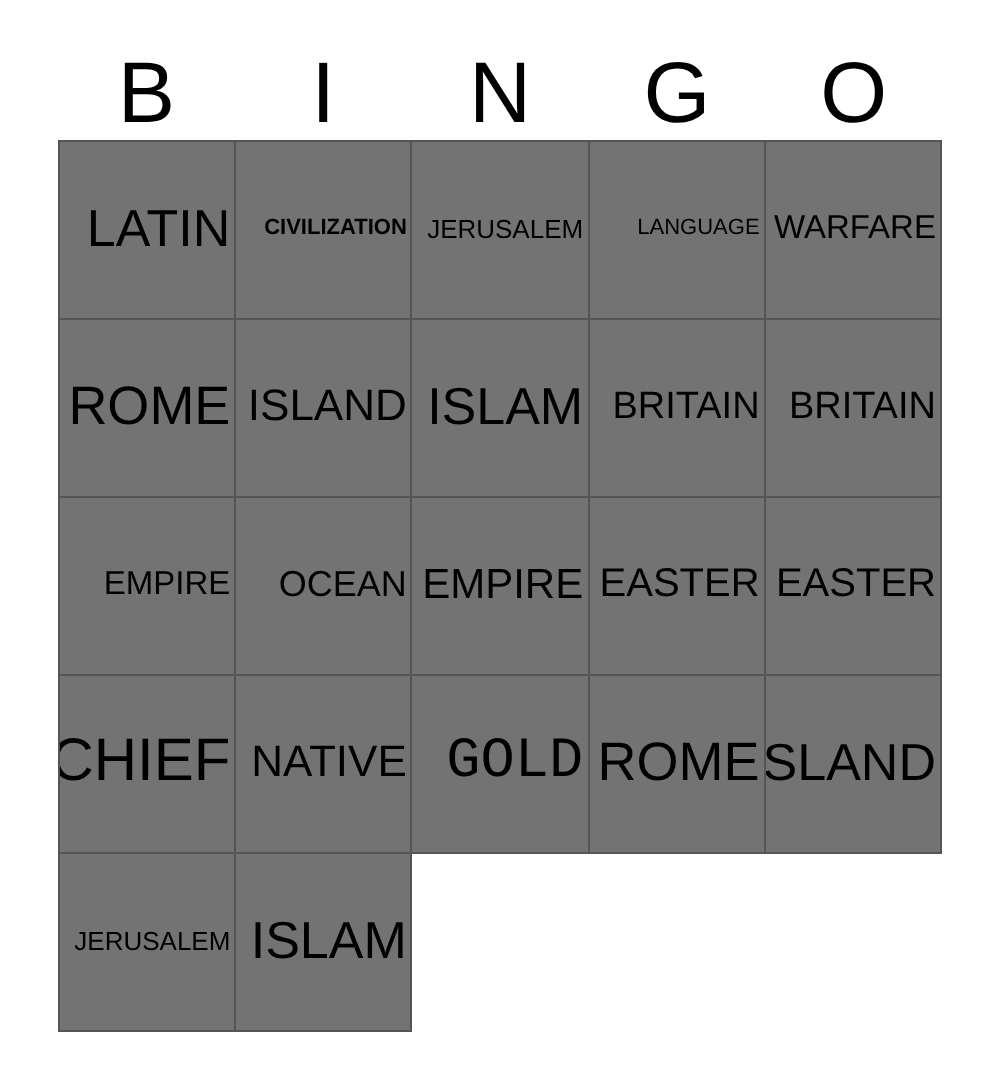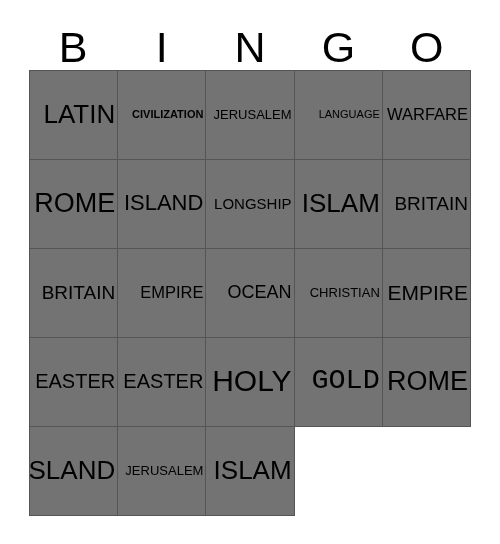--- a/index.html
+++ b/index.html
@@ -118,53 +118,50 @@
     <div class="bingo-cell">
         <span class="cell-text len-7" style="font-size: 16.5px;">WARFARE</span>
       </div>
     <div class="bingo-cell">
         <span class="cell-text len-4" style="font-size: 27px;">ROME</span>
       </div>
     <div class="bingo-cell">
         <span class="cell-text len-6">ISLAND</span>
       </div>
     <div class="bingo-cell">
-        <span class="cell-text len-8">LONGSHIP</span>
-      </div>
-    <div class="bingo-cell">
         <span class="cell-text len-5">ISLAM</span>
       </div>
 
     <div class="bingo-cell">
         <span class="cell-text len-7">BRITAIN</span>
       </div>
     <div class="bingo-cell">
         <span class="cell-text len-7">BRITAIN</span>
       </div>
     <div class="bingo-cell">
         <span class="cell-text len-7" style="font-size: 16.5px;">EMPIRE</span>
       </div>
     <div class="bingo-cell">
         <span class="cell-text len-5" style="font-size: 18px;">OCEAN</span>
       </div>
-    <div class="bingo-cell">
-        <span class="cell-text len-9">CHRISTIAN</span>
-      </div>
 
     <div class="bingo-cell">
         <span class="cell-text len-6" style="font-size: 21px;">EMPIRE</span>
       </div>
     <div class="bingo-cell">
         <span class="cell-text len-6" style="font-size: 20px;">EASTER</span>
       </div>
     <div class="bingo-cell">
         <span class="cell-text len-6" style="font-size: 20px;">EASTER</span>
       </div>
     <div class="bingo-cell">
-        <span class="cell-text len-4">HOLY</span>
+        <span class="cell-text len-4">CHIEF</span>
+      </div>
+    <div class="bingo-cell">
+        <span class="cell-text len-6">NATIVE</span>
       </div>
 
     <div class="bingo-cell">
         <span class="cell-text len-4" style="font-size: 28.5px; font-family: Liberation Mono, monospace;">GOLD</span>
       </div>
     <div class="bingo-cell">
         <span class="cell-text len-4" style="font-size: 27px;">ROME</span>
       </div>
     <div class="bingo-cell">
         <span class="cell-text len-5">ISLAND</span>

